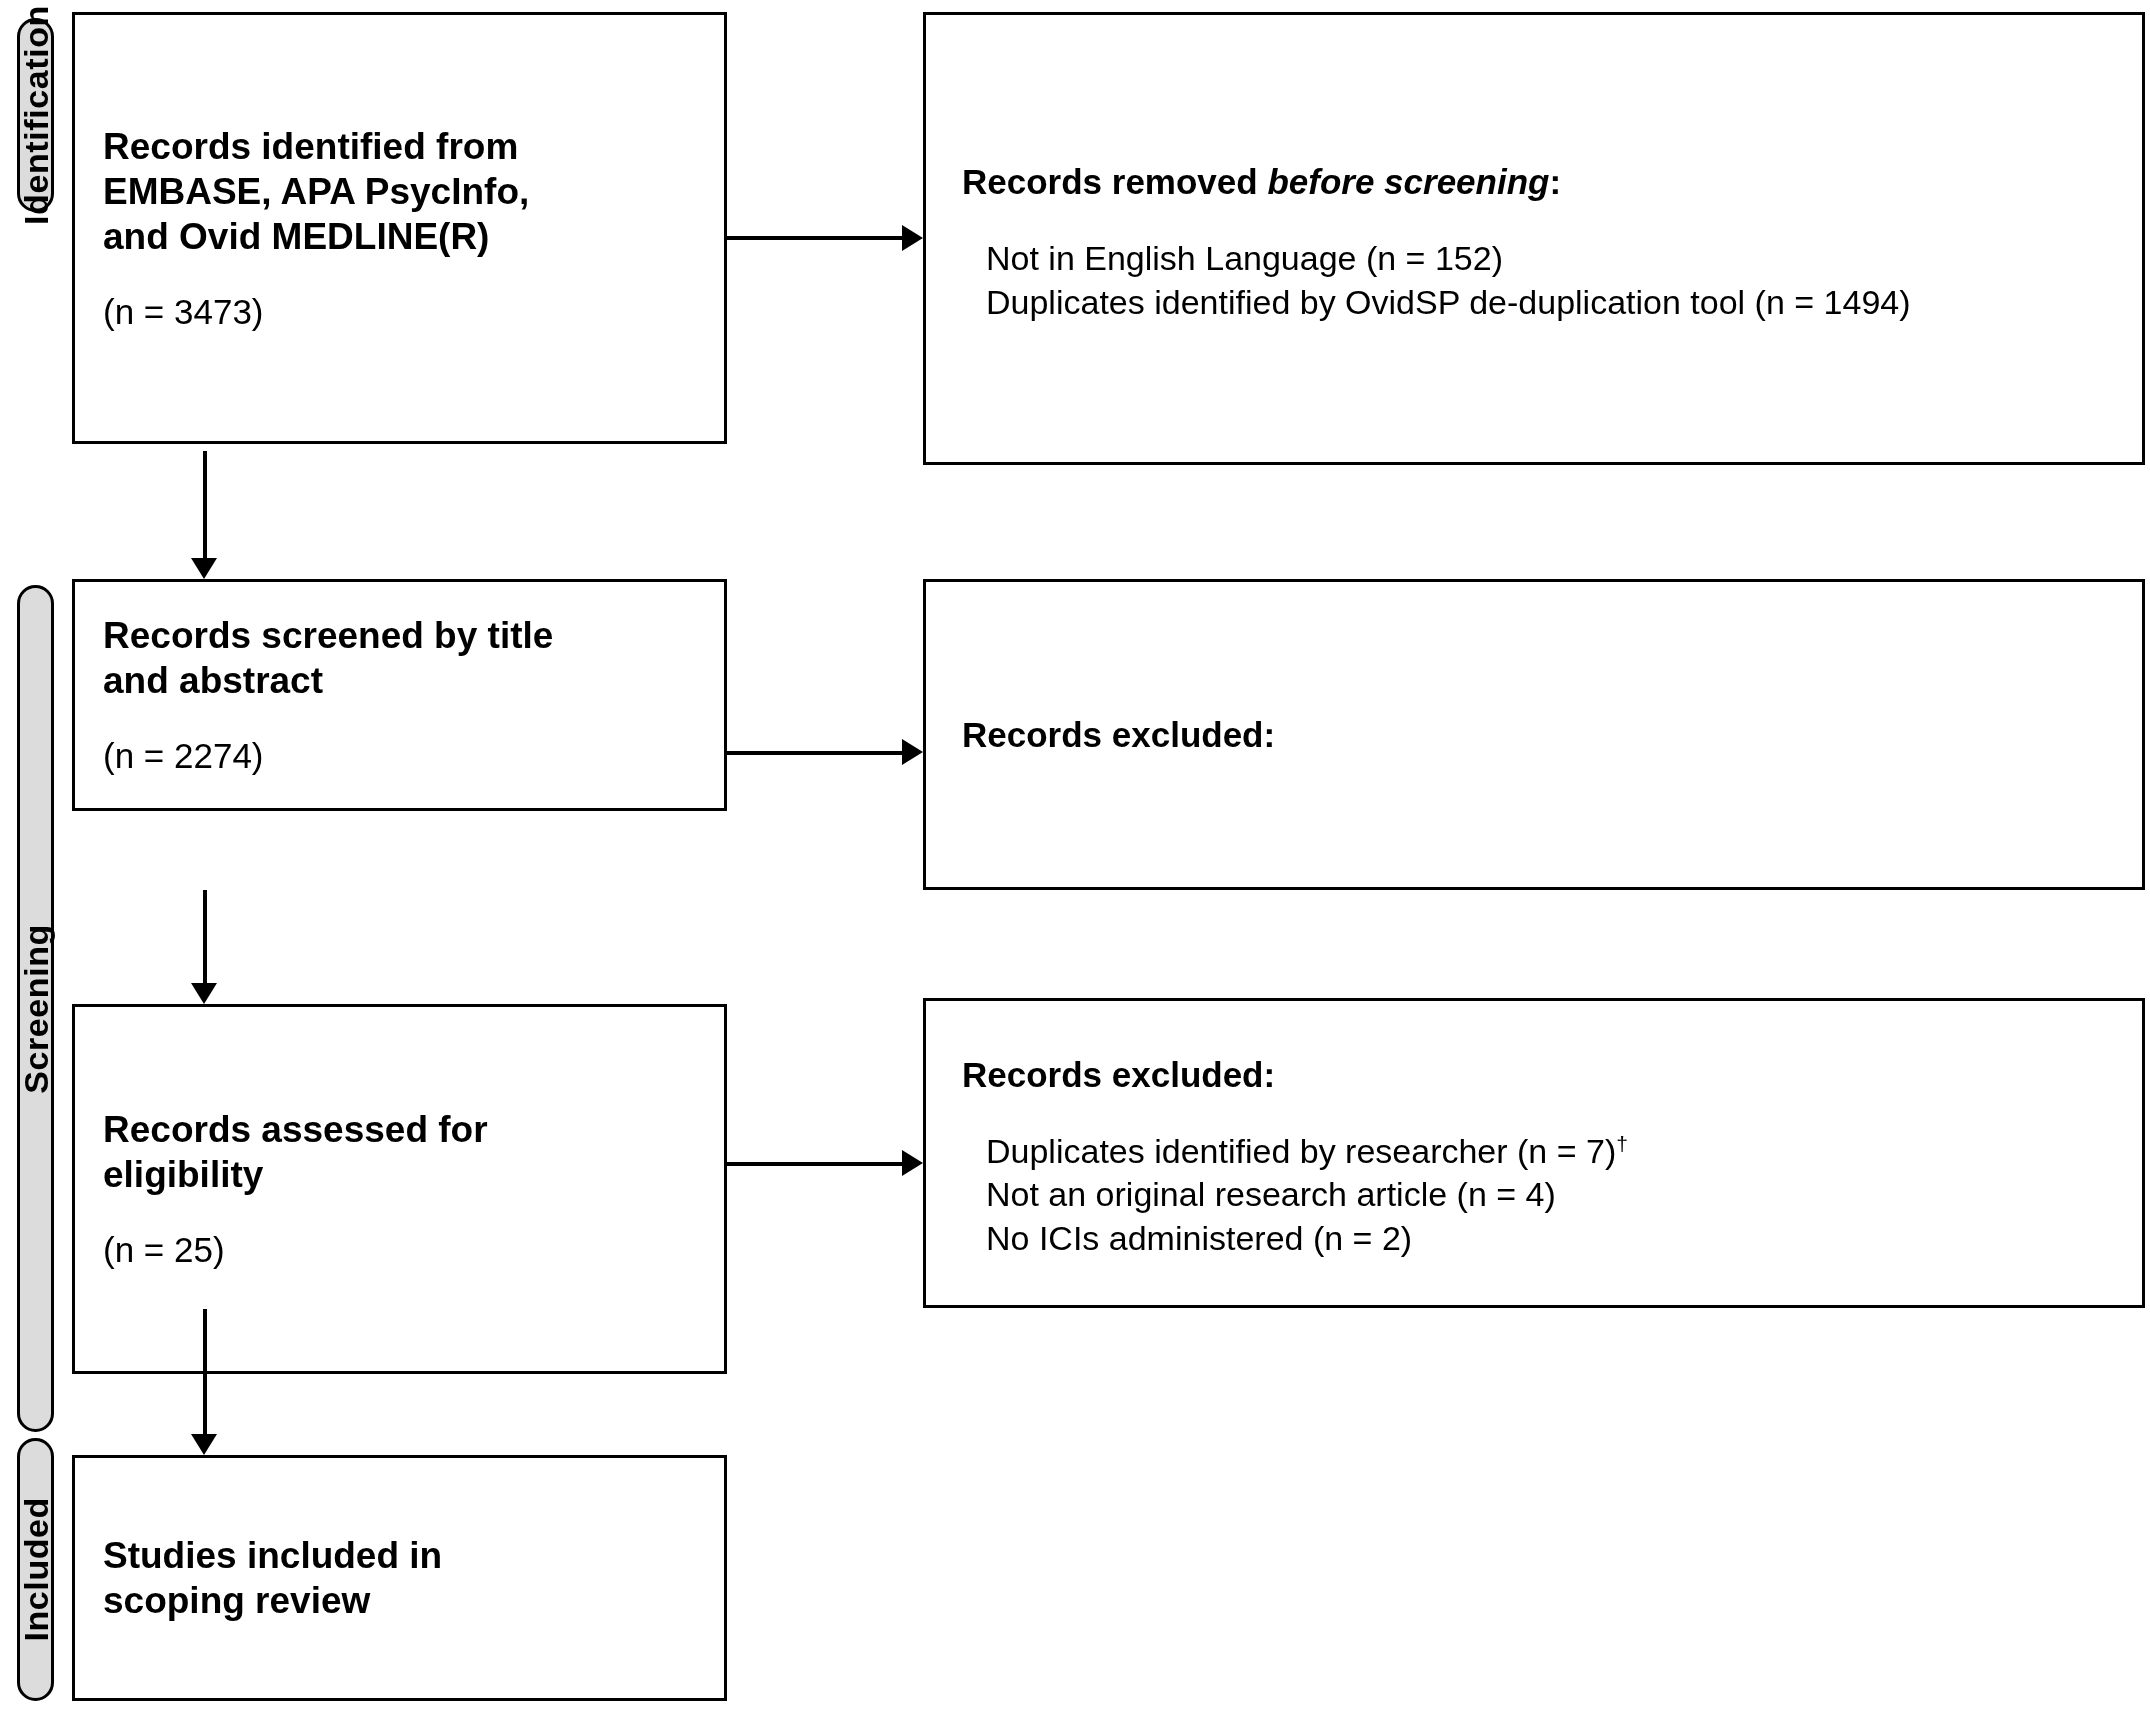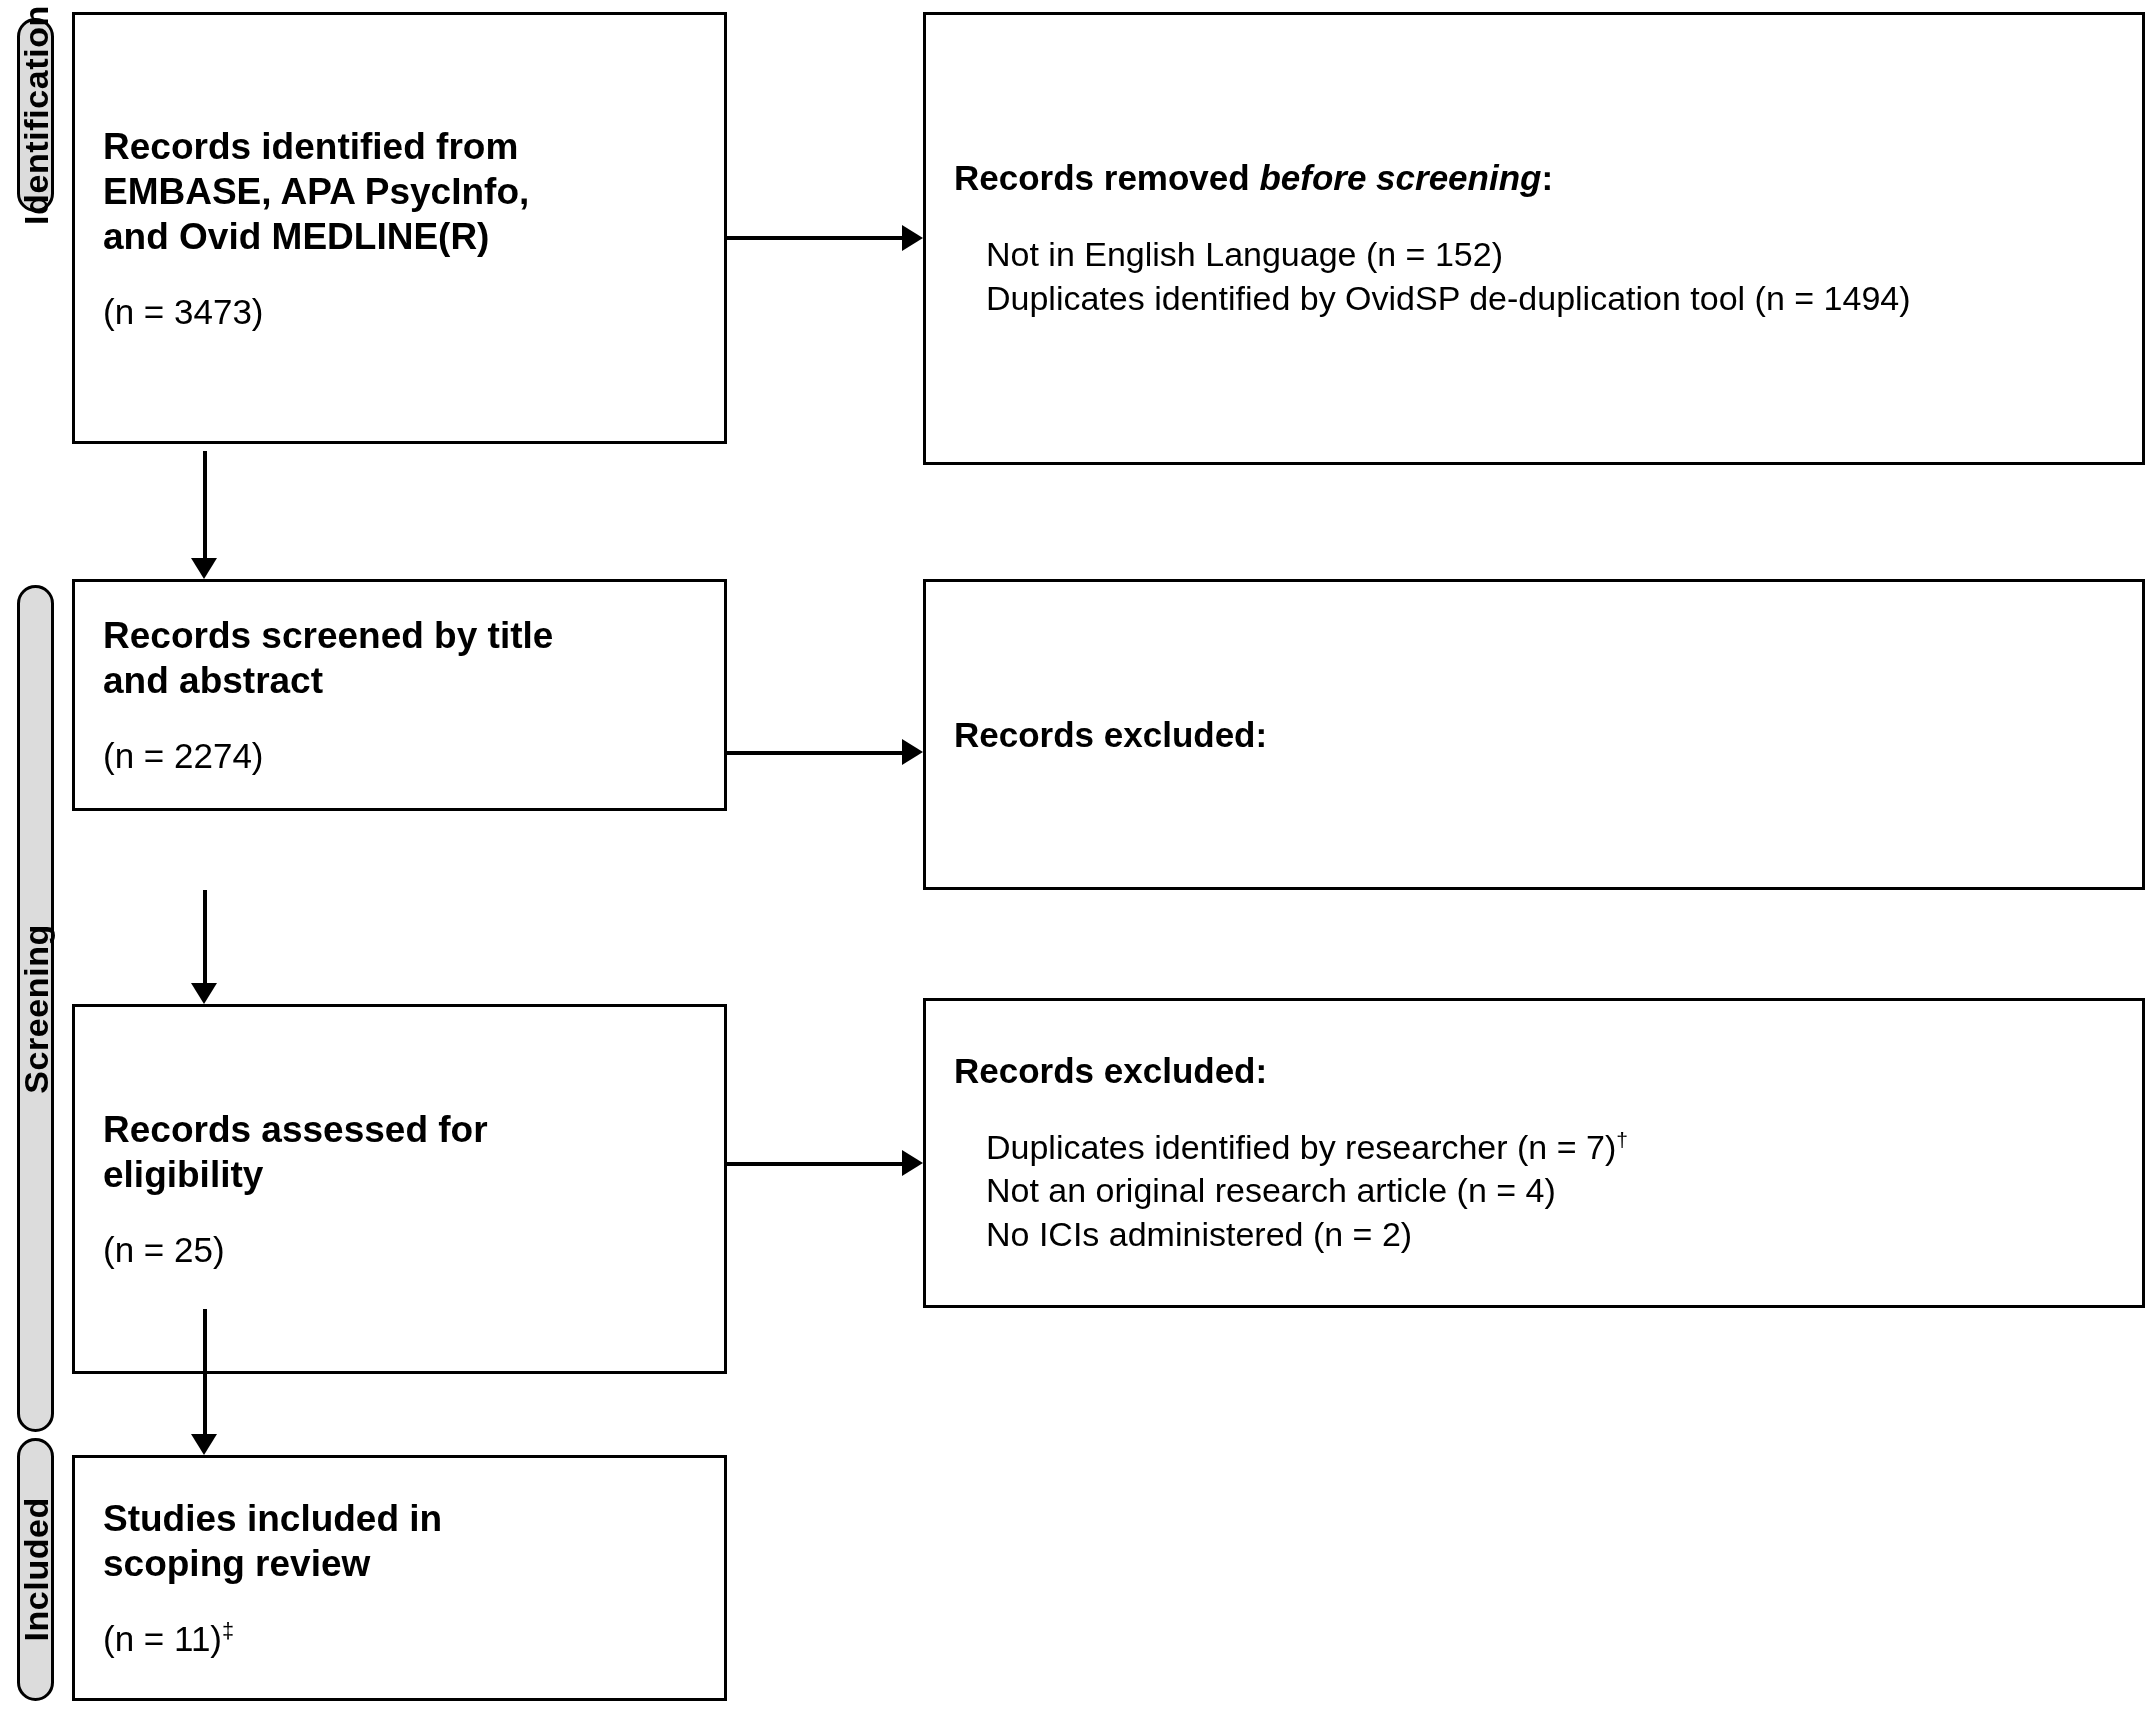--- a/index.html
+++ b/index.html
@@ -72,21 +72,21 @@
     font-size: 0.62em;
     vertical-align: super;
     line-height: 0;
   }
 
   
   .box-heading {
     font-weight: bold;
     font-size: 35px;
     line-height: 1.2;
-    margin: 0;
+    margin: 8px;
   }
   .box-heading .ital {
     font-style: italic;
     font-weight: bold;
   }
   .reason-list {
     list-style: none;
     margin: 34px 0 0 0;
     padding: 0 0 0 32px;
   }
@@ -213,18 +213,17 @@
     </div>
   </div>
 
   <div class="conn-v" style="left:203px; top:1309px; width:3.7px; height:129px;"></div>
   <div class="arrow-down" style="left:191px; top:1434px;"></div>
 
   <div class="box" style="left:72px; top:1455px; width:655px; height:246px;">
     <div class="box-inner">
       <p class="box-title">Studies included in
 scoping review</p>
-      <p class="box-count"><span>(n = 11)</span><span class="sup">‡</span></p>
     </div>
   </div>
 
 </div>
 
 
 </body></html>

